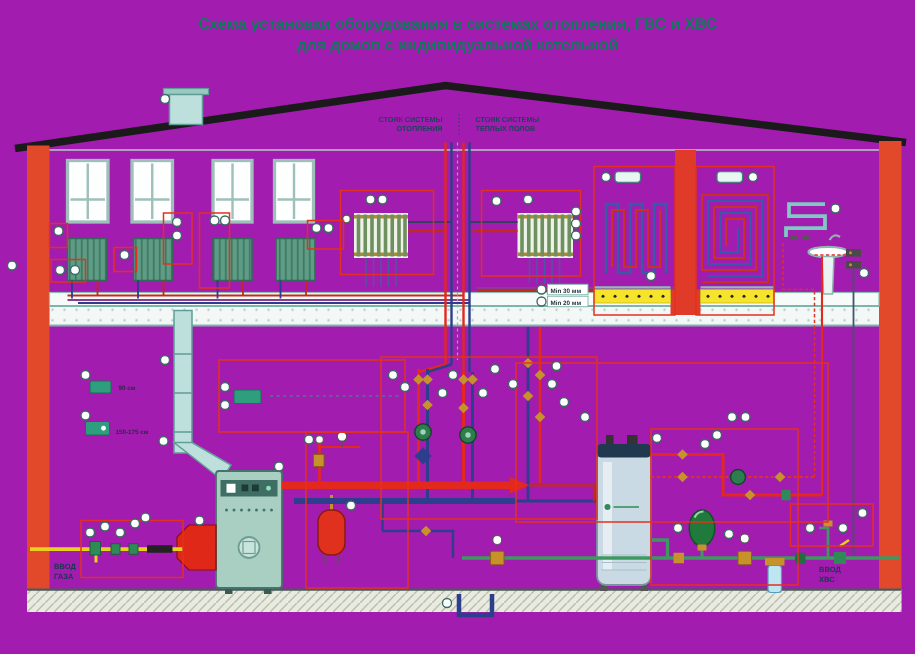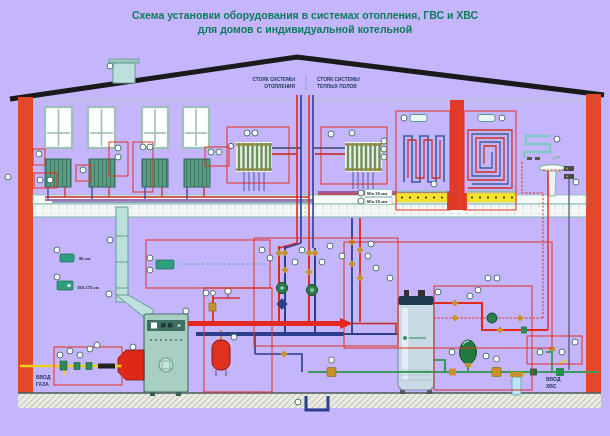--- a/index.html
+++ b/index.html
@@ -1,16 +1,16 @@
 <!DOCTYPE html>
 <html><head>
 <meta charset="utf-8">
 <style>
   html,body{margin:0;padding:0;background:#ffffff;}
-  #stage{position:relative;width:610px;height:436px;background:#c4b5fd;overflow:hidden;
+  #stage{position:relative;width:610px;height:436px;background:#a21caf;overflow:hidden;
          font-family:"Liberation Sans",sans-serif;}
   svg{position:absolute;left:0;top:0;}
   text{font-family:"Liberation Sans",sans-serif;}
   .title-t{font-weight:bold;font-size:10.5px;fill:#0E7C5A;}
   .lbl-navy{font-weight:bold;font-size:5px;fill:#1E3550;}
   .lbl-riser{font-weight:bold;font-size:4.8px;fill:#22415E;}
   .lbl-tiny{font-weight:bold;font-size:4.2px;fill:#22303A;}
 </style>
 </head>
 <body>

